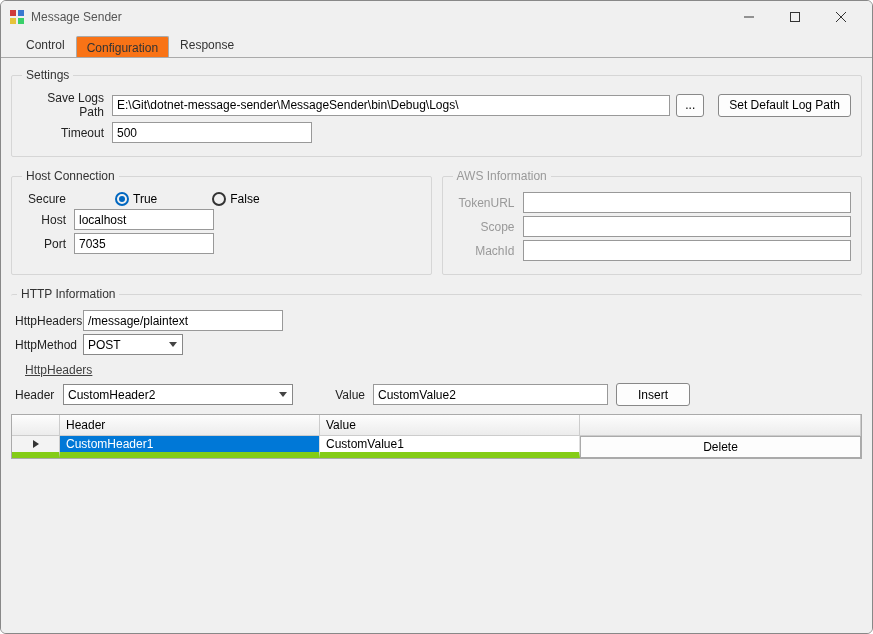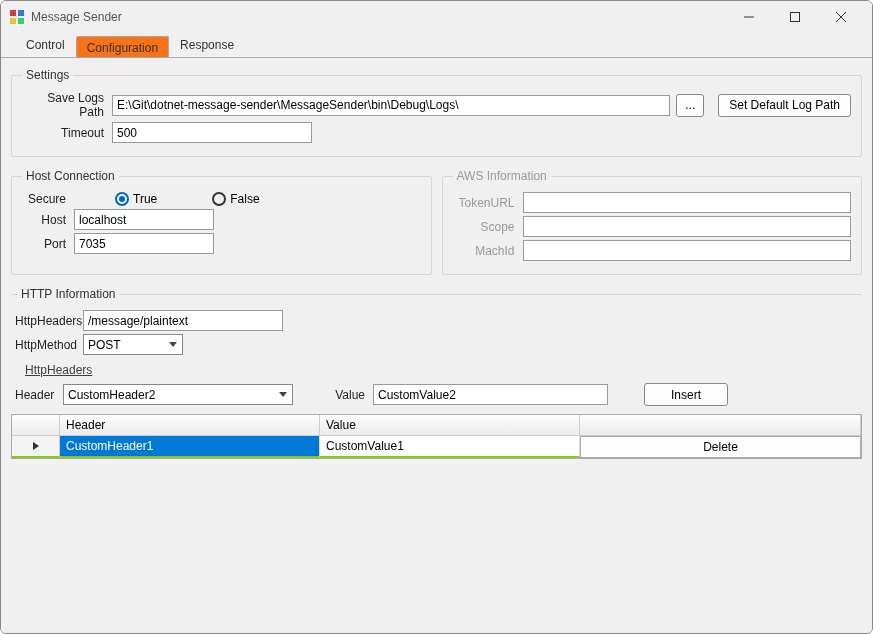--- a/index.html
+++ b/index.html
@@ -29,21 +29,21 @@
     .radio-dot { width: 6px; height: 6px; border-radius: 50%; background: #0067c0; }
     .two-col { display: flex; gap: 10px; }
     .two-col > fieldset { flex: 1; }
     .select { height: 21px; border: 1px solid #888; background: #fff; padding: 0 18px 0 4px; display: inline-flex; align-items: center; position: relative; }
     .select::after { content: ''; position: absolute; right: 5px; top: 7px; border-left: 4px solid transparent; border-right: 4px solid transparent; border-top: 5px solid #444; }
     .underline { text-decoration: underline; margin: 8px 0 6px 14px; color: #404040; }
     .grid { border: 1px solid #aaa; background: #fff; }
     .grid-header { display: flex; background: #f0f0f0; }
     .grid-header .gh { border-right: 1px solid #ccc; border-bottom: 1px solid #ccc; padding: 3px 6px; background: linear-gradient(#fdfdfd,#ececec); }
     .grid-row { display: flex; }
-    .grid-row .gc { border-right: 1px solid #ddd; border-bottom: 2px solid #84cc16; padding: 3px 6px; height: 22px; display: flex; align-items: center; }
+    .grid-row .gc { border-right: 1px solid #ddd; border-bottom: 6px solid #84cc16; padding: 3px 6px; height: 22px; display: flex; align-items: center; }
     .gc.sel { background: #0078d7; color: #fff; }
     .gc.rowhdr { background: #f3f3f3; justify-content: center; border-right: 1px solid #ccc; }
     .gc.delete-cell { justify-content: center; border: 1px solid #aaa; background: #fdfdfd; }
     .tri { width:0; height:0; border-top:4px solid transparent; border-bottom:4px solid transparent; border-left:6px solid #333; }
   </style>
 </head>
 <body>
 
 <div class="window">
 
@@ -155,21 +155,21 @@
 
       <div class="underline">HttpHeaders</div>
 
       <div class="row" style="gap:0">
         <span class="lbl" style="width:52px;text-align:left;padding-left:4px">Header</span>
         <div class="select" style="width:230px">
           <span>CustomHeader2</span>
         </div>
         <span class="lbl" style="width:80px">Value</span>
         <input type="text" class="tb" style="width: 235px;" value="CustomValue2">
-        <button class="btn" style="width:84px;margin-left:36px">Insert</button>
+        <button class="btn" style="width:74px;margin-left:8px">Insert</button>
       </div>
 
       <div class="grid" style="margin-top:8px">
         <div class="grid-header">
           <div class="gh" style="width:48px"></div>
           <div class="gh" style="width:260px">Header</div>
           <div class="gh" style="width:260px">Value</div>
           <div class="gh" style="flex:1"></div>
         </div>
         <div class="grid-row">

